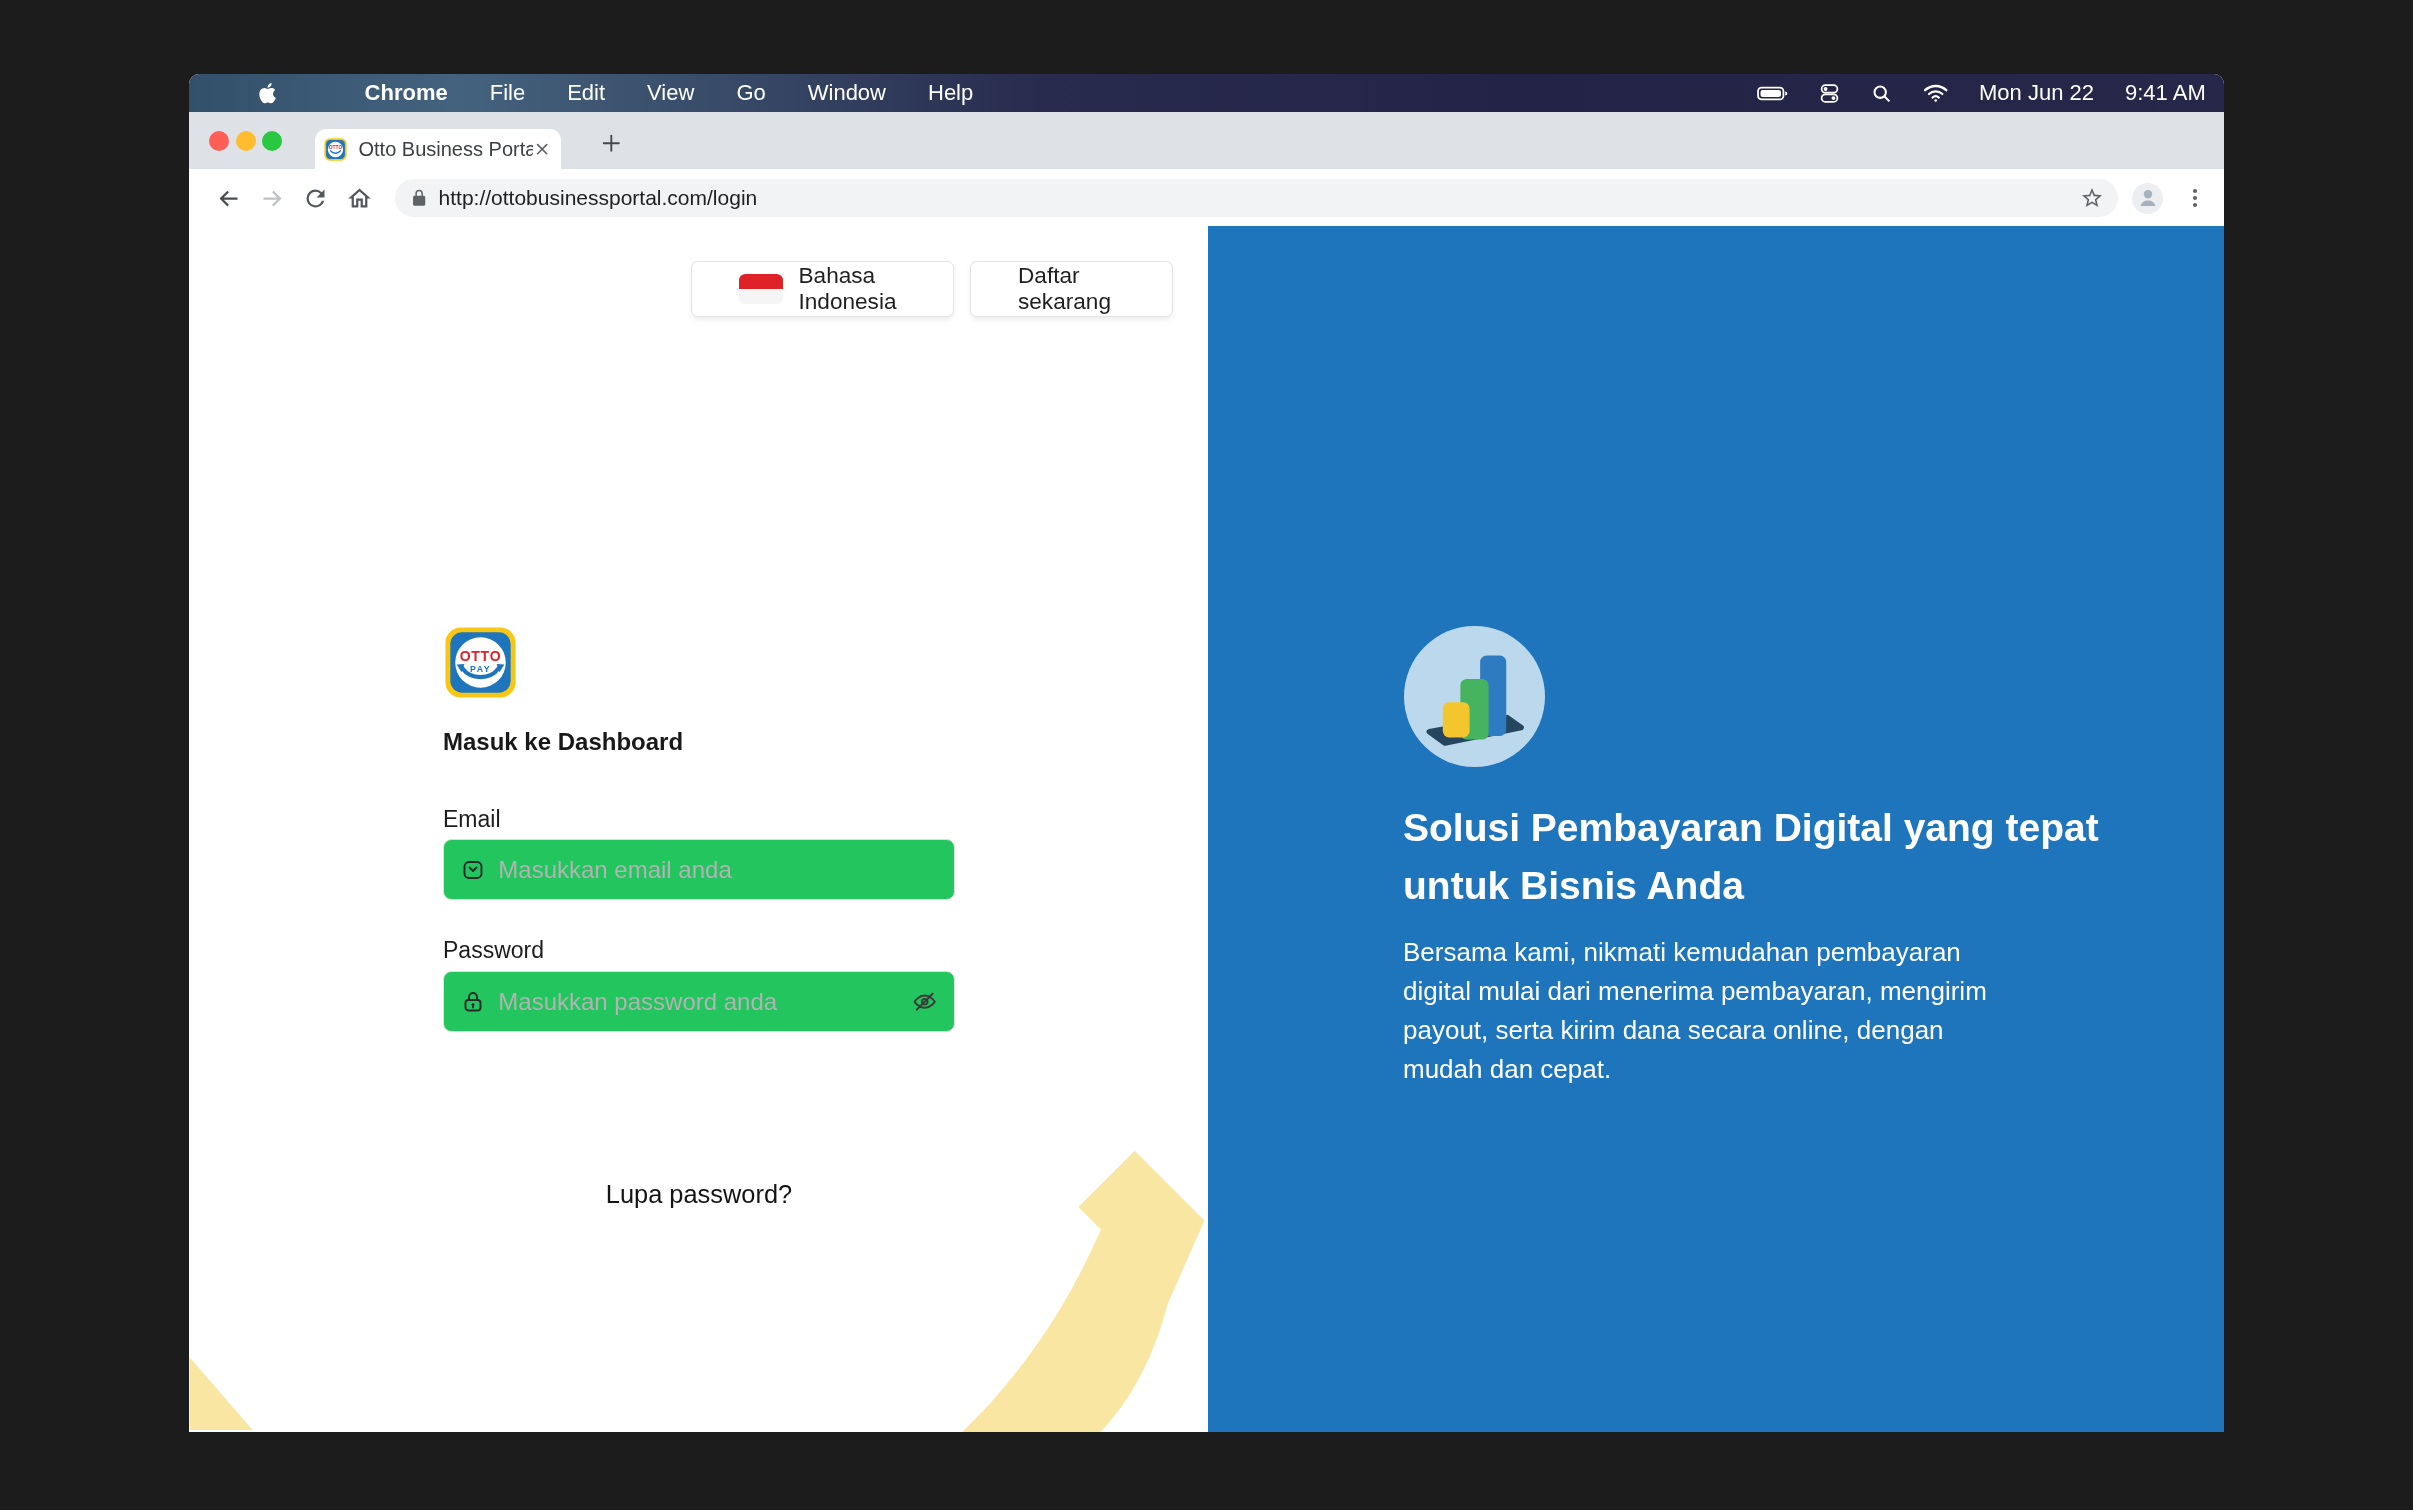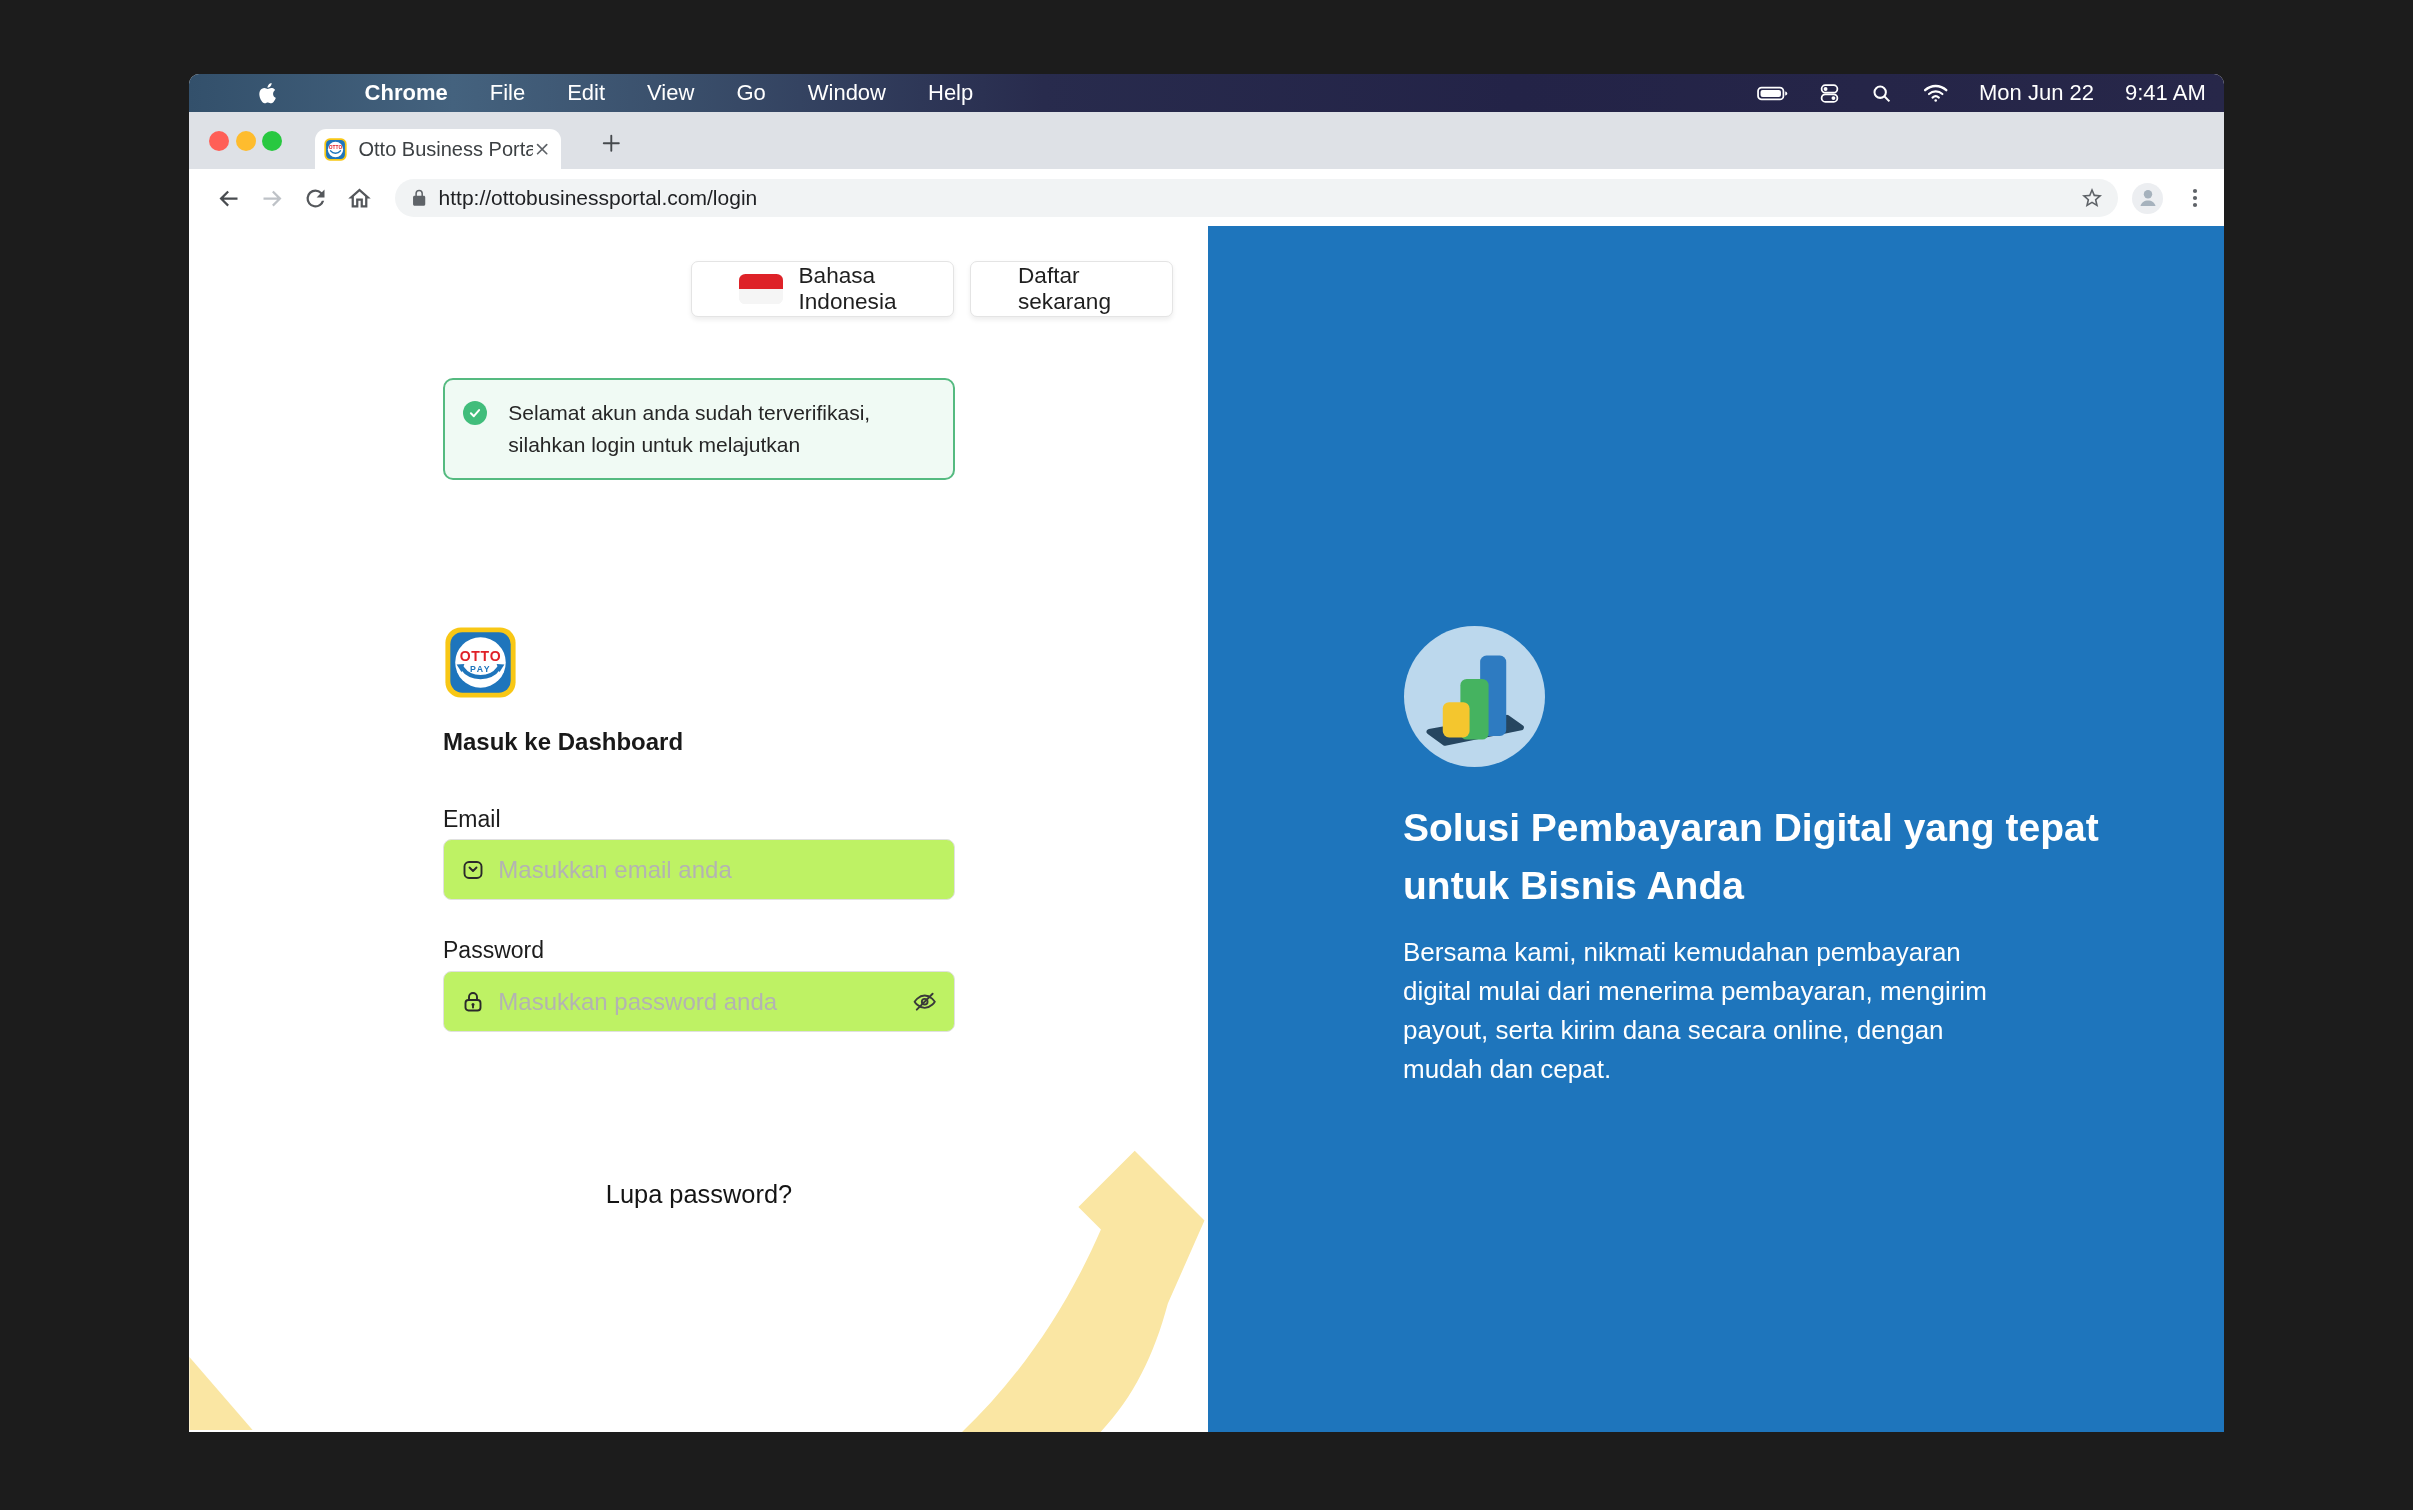--- a/index.html
+++ b/index.html
@@ -52,21 +52,21 @@
   .alert{position:absolute;left:254px;top:152px;width:512px;min-height:80px;background:#F0FAF4;
          border:2.1px solid #55BA80;border-radius:10px;display:flex;padding:17px 18.3px;}
   .alert-ic{width:24px;height:24px;border-radius:50%;background:#41BD7B;flex:0 0 auto;margin-top:4.2px;
             display:flex;align-items:center;justify-content:center;}
   .alert-text{margin-left:21px;font-size:21px;line-height:1.52;color:#262626;width:438px;}
 
   .logo{position:absolute;left:255px;top:400px;}
   .login-h{position:absolute;left:254px;top:502px;font-size:24px;font-weight:700;color:#191919;}
   .f-label{position:absolute;left:254px;font-size:23px;color:#1c1c1c;}
   .f-box{position:absolute;left:254px;width:512px;height:61px;border:1.4px solid #E0E0E0;border-radius:8.5px;
-         background:#bef264;display:flex;align-items:center;padding:0 17px;}
+         background:#22c55e;display:flex;align-items:center;padding:0 17px;}
   .f-box input{border:none;outline:none;flex:1;font-size:24px;color:#333;margin-left:11.3px;min-width:0;
                font-family:"Liberation Sans",sans-serif;background:transparent;}
   .f-box input::placeholder{color:#B3B3B3;}
   .login-btn{position:absolute;left:254px;top:860px;width:512px;height:63px;background:#1E75BC;border:none;
              border-radius:7px;color:#fff;font-size:27px;font-family:"Liberation Sans",sans-serif;
              box-shadow:0 5.6px 8.5px -1.4px rgba(0,0,0,0.14);cursor:pointer;}
   .forgot{position:absolute;left:254px;top:954px;width:512px;text-align:center;font-size:25.4px;color:#141414;}
 
   .corner-tri{position:absolute;left:0;bottom:0;}
   .big-arrow{position:absolute;left:764px;top:919px;}
@@ -220,28 +220,20 @@
         <span class="flag">
             <div class="t"></div>
             <div class="b"></div>
           </span>
         <span>Bahasa Indonesia</span>
       </div>
       <div class="topbtn reg-btn">
         <span>Daftar sekarang</span>
       </div>
 
-      <div class="alert">
-        <span class="alert-ic">
-          <svg width="14" height="14" viewBox="0 0 24 24" fill="none" stroke="#fff" stroke-width="3.4" stroke-linecap="round" stroke-linejoin="round">
-              <polyline points="5,12.5 10,17.5 19,7"></polyline>
-            </svg>
-        </span>
-        <span class="alert-text">Selamat akun anda sudah terverifikasi, silahkan login untuk melajutkan</span>
-      </div>
 
       <div class="logo">
         <svg width="73" height="73" viewBox="0 0 104 104">
           <rect x="2" y="2" width="100" height="100" rx="22" fill="#F8C715"></rect>
           <rect x="9" y="9" width="86" height="86" rx="17" fill="#1E75BC"></rect>
           <circle cx="52" cy="52" r="36" fill="#fff"></circle>
           <text x="52" y="50" font-size="20" font-weight="bold" fill="#E02128" text-anchor="middle" letter-spacing="1" font-family="Liberation Sans,sans-serif">OTTO</text>
           <text x="52" y="65" font-size="12.5" font-weight="bold" fill="#1E75BC" text-anchor="middle" letter-spacing="2" font-family="Liberation Sans,sans-serif">PAY</text>
           <path d="M26 60 C38 77 66 77 78 60" stroke="#1E75BC" stroke-width="6" fill="none" stroke-linecap="round"></path>
           <polygon points="18,55 29,54 25,66" fill="#1E75BC"></polygon>

